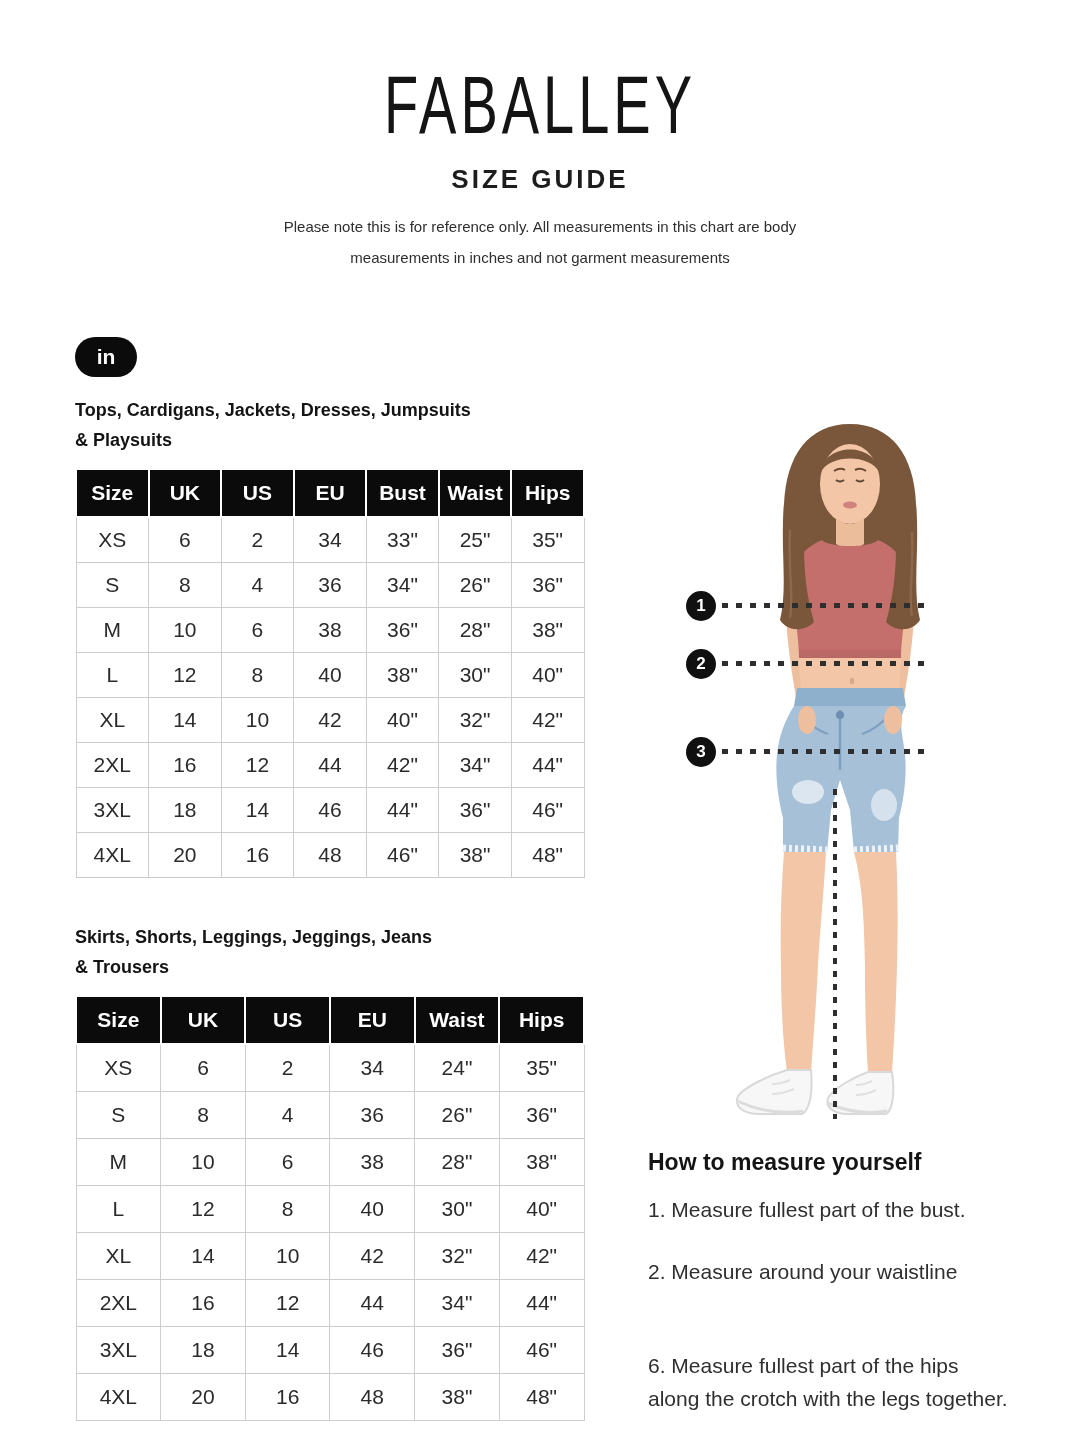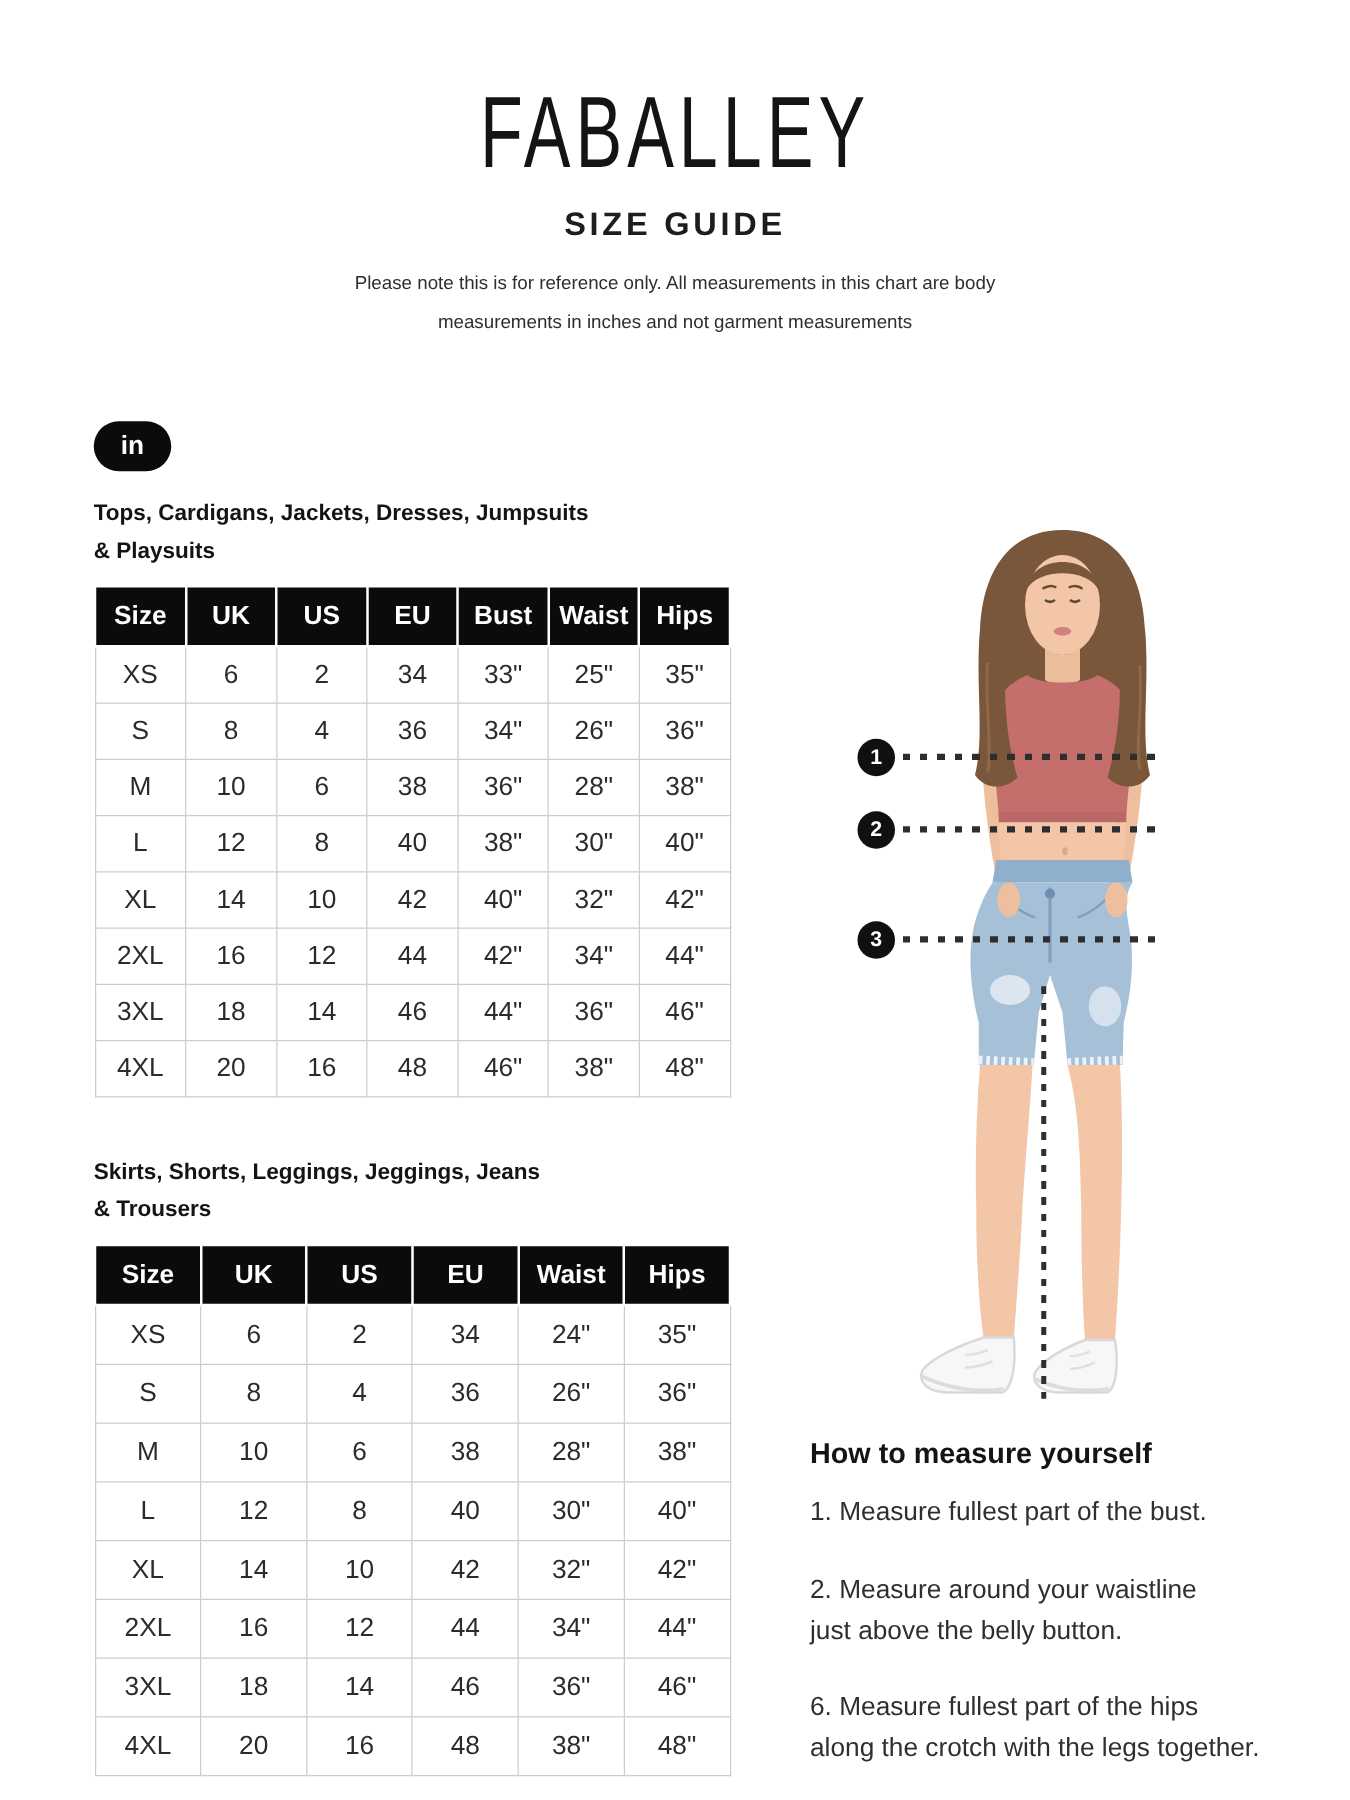--- a/index.html
+++ b/index.html
@@ -321,21 +321,20 @@
     <div class="mline l3"></div>
     <div class="vline"></div>
 
     <div class="htm-heading">How to measure yourself</div>
 
     <div class="step s1">
       <div>1. Measure fullest part of the bust.</div>
     </div>
     <div class="step s2">
       <div>2. Measure around your waistline</div>
-      <div>just above the belly button.</div>
     </div>
     <div class="step s3">
       <div>6. Measure fullest part of the hips</div>
       <div>along the crotch with the legs together.</div>
     </div>
 
   </div>
 </div>
 
 </body></html>

